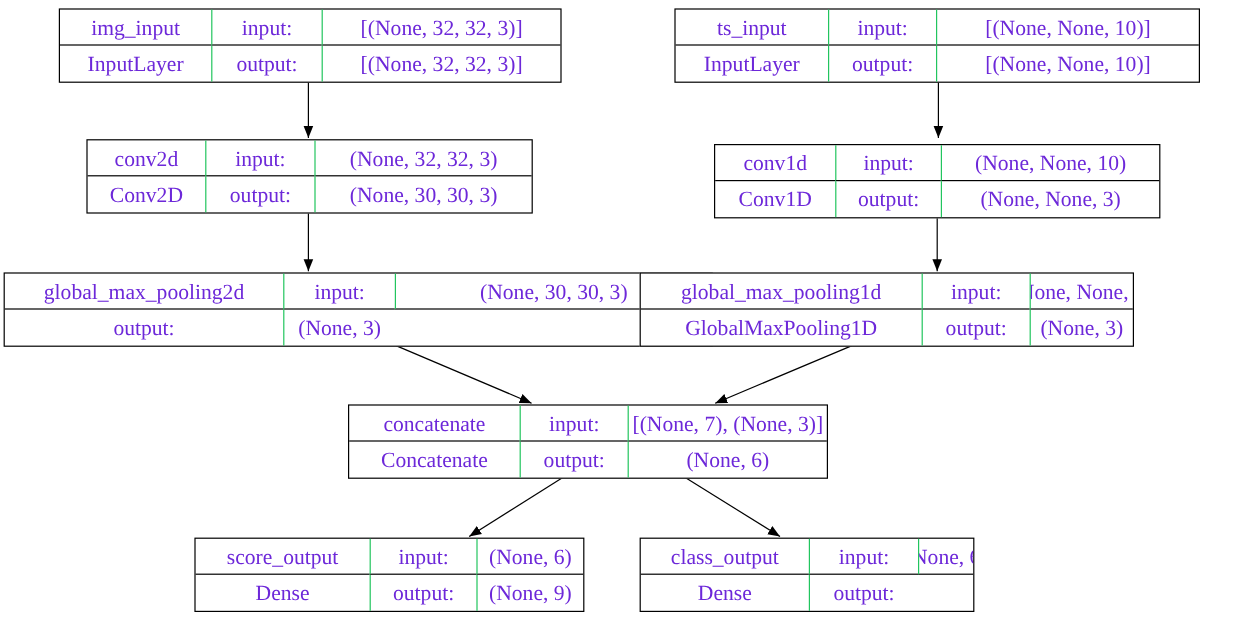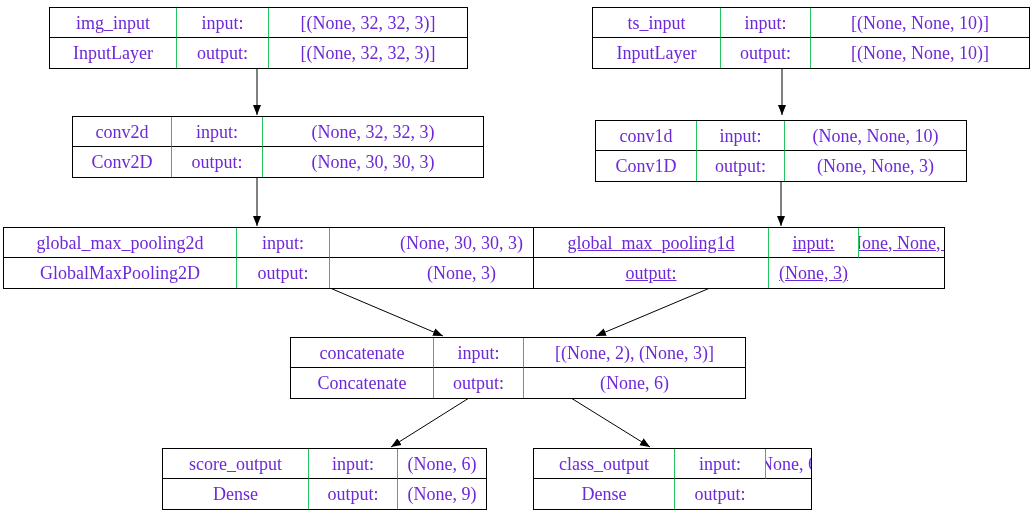--- a/index.html
+++ b/index.html
@@ -73,30 +73,30 @@
 
   <div class="node" style="left:49px; top:7px; width:419px; grid-template-columns:126px 92px 1fr;">
     <div class="cell">img_input</div>
     <div class="cell">input:</div>
     <div class="cell">[(None, 32, 32, 3)]</div>
     <div class="cell">InputLayer</div>
     <div class="cell">output:</div>
     <div class="cell">[(None, 32, 32, 3)]</div>
   </div>
 
-  <div class="node" style="left:592px; top:7px; width:438px; grid-template-columns:127px 90px 1fr;">
+  <div class="node" style="left:562px; top:7px; width:438px; grid-template-columns:127px 90px 1fr;">
     <div class="cell">ts_input</div>
     <div class="cell">input:</div>
     <div class="cell">[(None, None, 10)]</div>
     <div class="cell">InputLayer</div>
     <div class="cell">output:</div>
     <div class="cell">[(None, None, 10)]</div>
   </div>
 
-  <div class="node" style="left:72px; top:116px; width:412px; grid-template-columns:98px 91px 1fr;">
+  <div class="node" style="left:72px; top:116px; width:372px; grid-template-columns:98px 91px 1fr;">
     <div class="cell">conv2d</div>
     <div class="cell">input:</div>
     <div class="cell">(None, 32, 32, 3)</div>
     <div class="cell">Conv2D</div>
     <div class="cell">output:</div>
     <div class="cell">(None, 30, 30, 3)</div>
   </div>
 
   <div class="node" style="left:595px; top:120px; width:372px; grid-template-columns:100px 88px 1fr;">
     <div class="cell">conv1d</div>
@@ -104,37 +104,37 @@
     <div class="cell">(None, None, 10)</div>
     <div class="cell">Conv1D</div>
     <div class="cell">output:</div>
     <div class="cell">(None, None, 3)</div>
   </div>
 
   <div class="node" style="left:3px; top:227px; width:591px; grid-template-columns:232px 93px 1fr;text-align:center;">
     <div class="cell">global_max_pooling2d</div>
     <div class="cell">input:</div>
     <div class="cell">(None, 30, 30, 3)</div>
-    <div class="cell">GlobalMaxPooling2D</div>
     <div class="cell">output:</div>
     <div class="cell">(None, 3)</div>
   </div>
 
-  <div class="node" style="left:533px; top:227px; width:412px; grid-template-columns:234px 90px 1fr;text-decoration:underline;">
+  <div class="node" style="left:533px; top:227px; width:412px; grid-template-columns:234px 90px 1fr;">
     <div class="cell">global_max_pooling1d</div>
     <div class="cell">input:</div>
     <div class="cell">(None, None, 3)</div>
+    <div class="cell">GlobalMaxPooling1D</div>
     <div class="cell">output:</div>
     <div class="cell">(None, 3)</div>
   </div>
 
-  <div class="node" style="left:290px; top:337px; width:456px; grid-template-columns:142px 90px 1fr;">
+  <div class="node" style="left:290px; top:337px; width:400px; grid-template-columns:142px 90px 1fr;">
     <div class="cell">concatenate</div>
     <div class="cell">input:</div>
-    <div class="cell">[(None, 2), (None, 3)]</div>
+    <div class="cell">[(None, 7), (None, 3)]</div>
     <div class="cell">Concatenate</div>
     <div class="cell">output:</div>
     <div class="cell">(None, 6)</div>
   </div>
 
   <div class="node" style="left:162px; top:448px; width:325px; grid-template-columns:145px 89px 1fr;">
     <div class="cell">score_output</div>
     <div class="cell">input:</div>
     <div class="cell">(None, 6)</div>
     <div class="cell">Dense</div>

